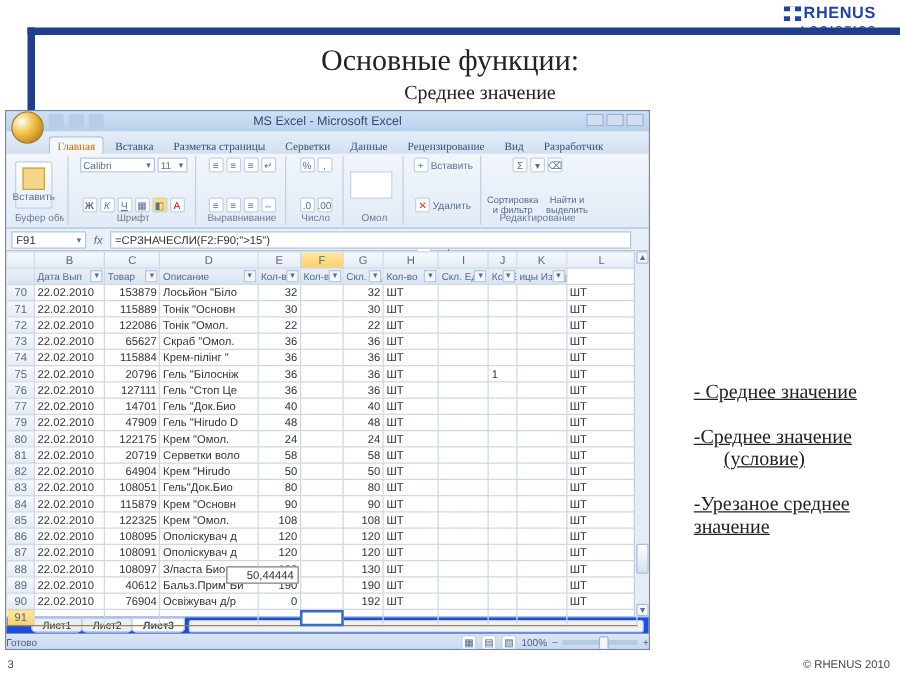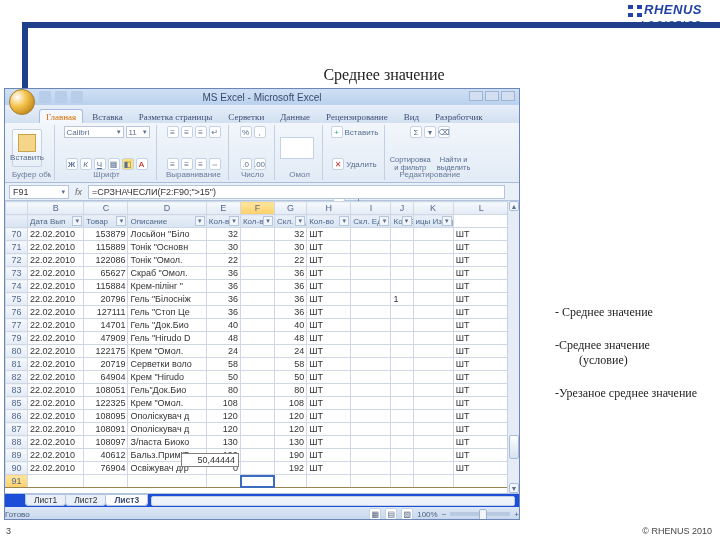--- a/index.html
+++ b/index.html
@@ -1,28 +1,28 @@
 <!DOCTYPE html>
 <html><head>
 <meta charset="utf-8">
 <style>
   * { box-sizing: border-box; }
   html, body { margin:0; padding:0; width:720px; height:540px; font-family: "Segoe UI", Tahoma, sans-serif; background:#fff; color:#222; }
   .slide { position:relative; width:720px; height:540px; }
-  .logo { position:absolute; top:4px; right:18px; font-weight:700; font-style:italic; font-size:12px; color:#2143a7; letter-spacing:0.5px; line-height:11px; text-align:right;}
+  .logo { position:absolute; top:4px; right:18px; font-weight:700; font-size:12px; color:#2143a7; letter-spacing:0.5px; line-height:11px; text-align:center;}
   .logo .l1 { font-size:13px; }
   .logo .l2 { font-size:8px; letter-spacing:2px; color:#2143a7;}
   .logo svg { vertical-align:middle; margin-right:2px;}
   .topbar { position:absolute; top:22px; left:22px; right:0; height:6px; background:#1f3e8c; }
   .vbar { position:absolute; top:22px; left:22px; width:6px; bottom:20px; background:#1f3e8c; }
   .title { position:absolute; top:36px; left:0; width:100%; text-align:center; font-family:"Times New Roman", serif; font-size:24px; }
   .subtitle { position:absolute; top:66px; left:0; width:100%; text-align:center; font-family:"Times New Roman", serif; font-size:16px;margin-left:24px; }
   .footer-pg { position:absolute; left:6px; bottom:4px; font-size:9px; color:#444;}
   .footer-cp { position:absolute; right:8px; bottom:4px; font-size:9px; color:#444;}
-  .bullets { position:absolute; right:10px; top:305px; width:155px; font-family:"Times New Roman", serif; font-size:12px; }
+  .bullets { position:absolute; right:10px; top:305px; width:155px; font-family:"Times New Roman", serif; font-size:16px;text-decoration:underline; }
   .bullets div { margin-bottom:18px; }
   .bullets .ind { padding-left:24px; }
 
   
   .excel { position:absolute; top:88px; left:4px; width:516px; height:432px; border:1px solid #6d86b8; background:#d7e4f2; overflow:hidden; font-size:10px; color:#333;}
   .ex-title { height:16px; background:linear-gradient(#cfe0f4,#b9d1ee); display:flex; align-items:center; justify-content:center; font-size:10px; color:#3a4a6a; position:relative;}
   .ex-orb { position:absolute; left:4px; top:0; width:26px; height:26px; border-radius:50%; background:radial-gradient(circle at 30% 30%, #fff, #f3c34b 40%, #b57a12 90%); border:1px solid #a77b2a; z-index:5;}
   .ex-qat { position:absolute; left:34px; top:2px; display:flex; gap:4px;}
   .ex-qat span { width:12px; height:12px; background:#b7cde8; border-radius:2px; display:inline-block;}
   .ex-winctl { position:absolute; right:4px; top:2px; display:flex; gap:2px;}
@@ -79,20 +79,21 @@
   <div class="logo">
     <svg width="14" height="12">
         <rect x="0" y="0" width="14" height="12" fill="#2143a7"></rect>
         <rect x="5" y="0" width="4" height="12" fill="#fff"></rect>
         <rect x="0" y="4" width="14" height="4" fill="#fff"></rect>
       </svg><span class="l1">RHENUS</span><br>
     &nbsp;&nbsp;&nbsp;&nbsp;<span class="l2">LOGISTICS</span>
   </div>
   <div class="topbar"></div>
   <div class="vbar"></div>
+  <div class="title">Основные функции:</div>
   <div class="subtitle">Среднее значение</div>
 
   <div class="bullets">
     <div>- Среднее значение</div>
     <div><span>-Среднее значение</span><br><span class="ind">(условие)</span></div>
     <div>-Урезаное среднее значение</div>
   </div>
 
   <div class="excel">
     <div class="ex-title">
@@ -458,20 +459,34 @@
               <td class="num">80</td>
               <td class="ctr"></td>
               <td class="num">80</td>
               <td>ШТ</td>
               <td></td>
               <td></td>
               <td></td>
               <td>ШТ</td>
             </tr>
             <tr>
+              <td class="rowh">84</td>
+              <td>22.02.2010</td>
+              <td class="num">115879</td>
+              <td>Крем "Основн</td>
+              <td class="num">90</td>
+              <td class="ctr"></td>
+              <td class="num">90</td>
+              <td>ШТ</td>
+              <td></td>
+              <td></td>
+              <td></td>
+              <td>ШТ</td>
+            </tr>
+            <tr>
               <td class="rowh">85</td>
               <td>22.02.2010</td>
               <td class="num">122325</td>
               <td>Крем "Омол.</td>
               <td class="num">108</td>
               <td class="ctr"></td>
               <td class="num">108</td>
               <td>ШТ</td>
               <td></td>
               <td></td>

